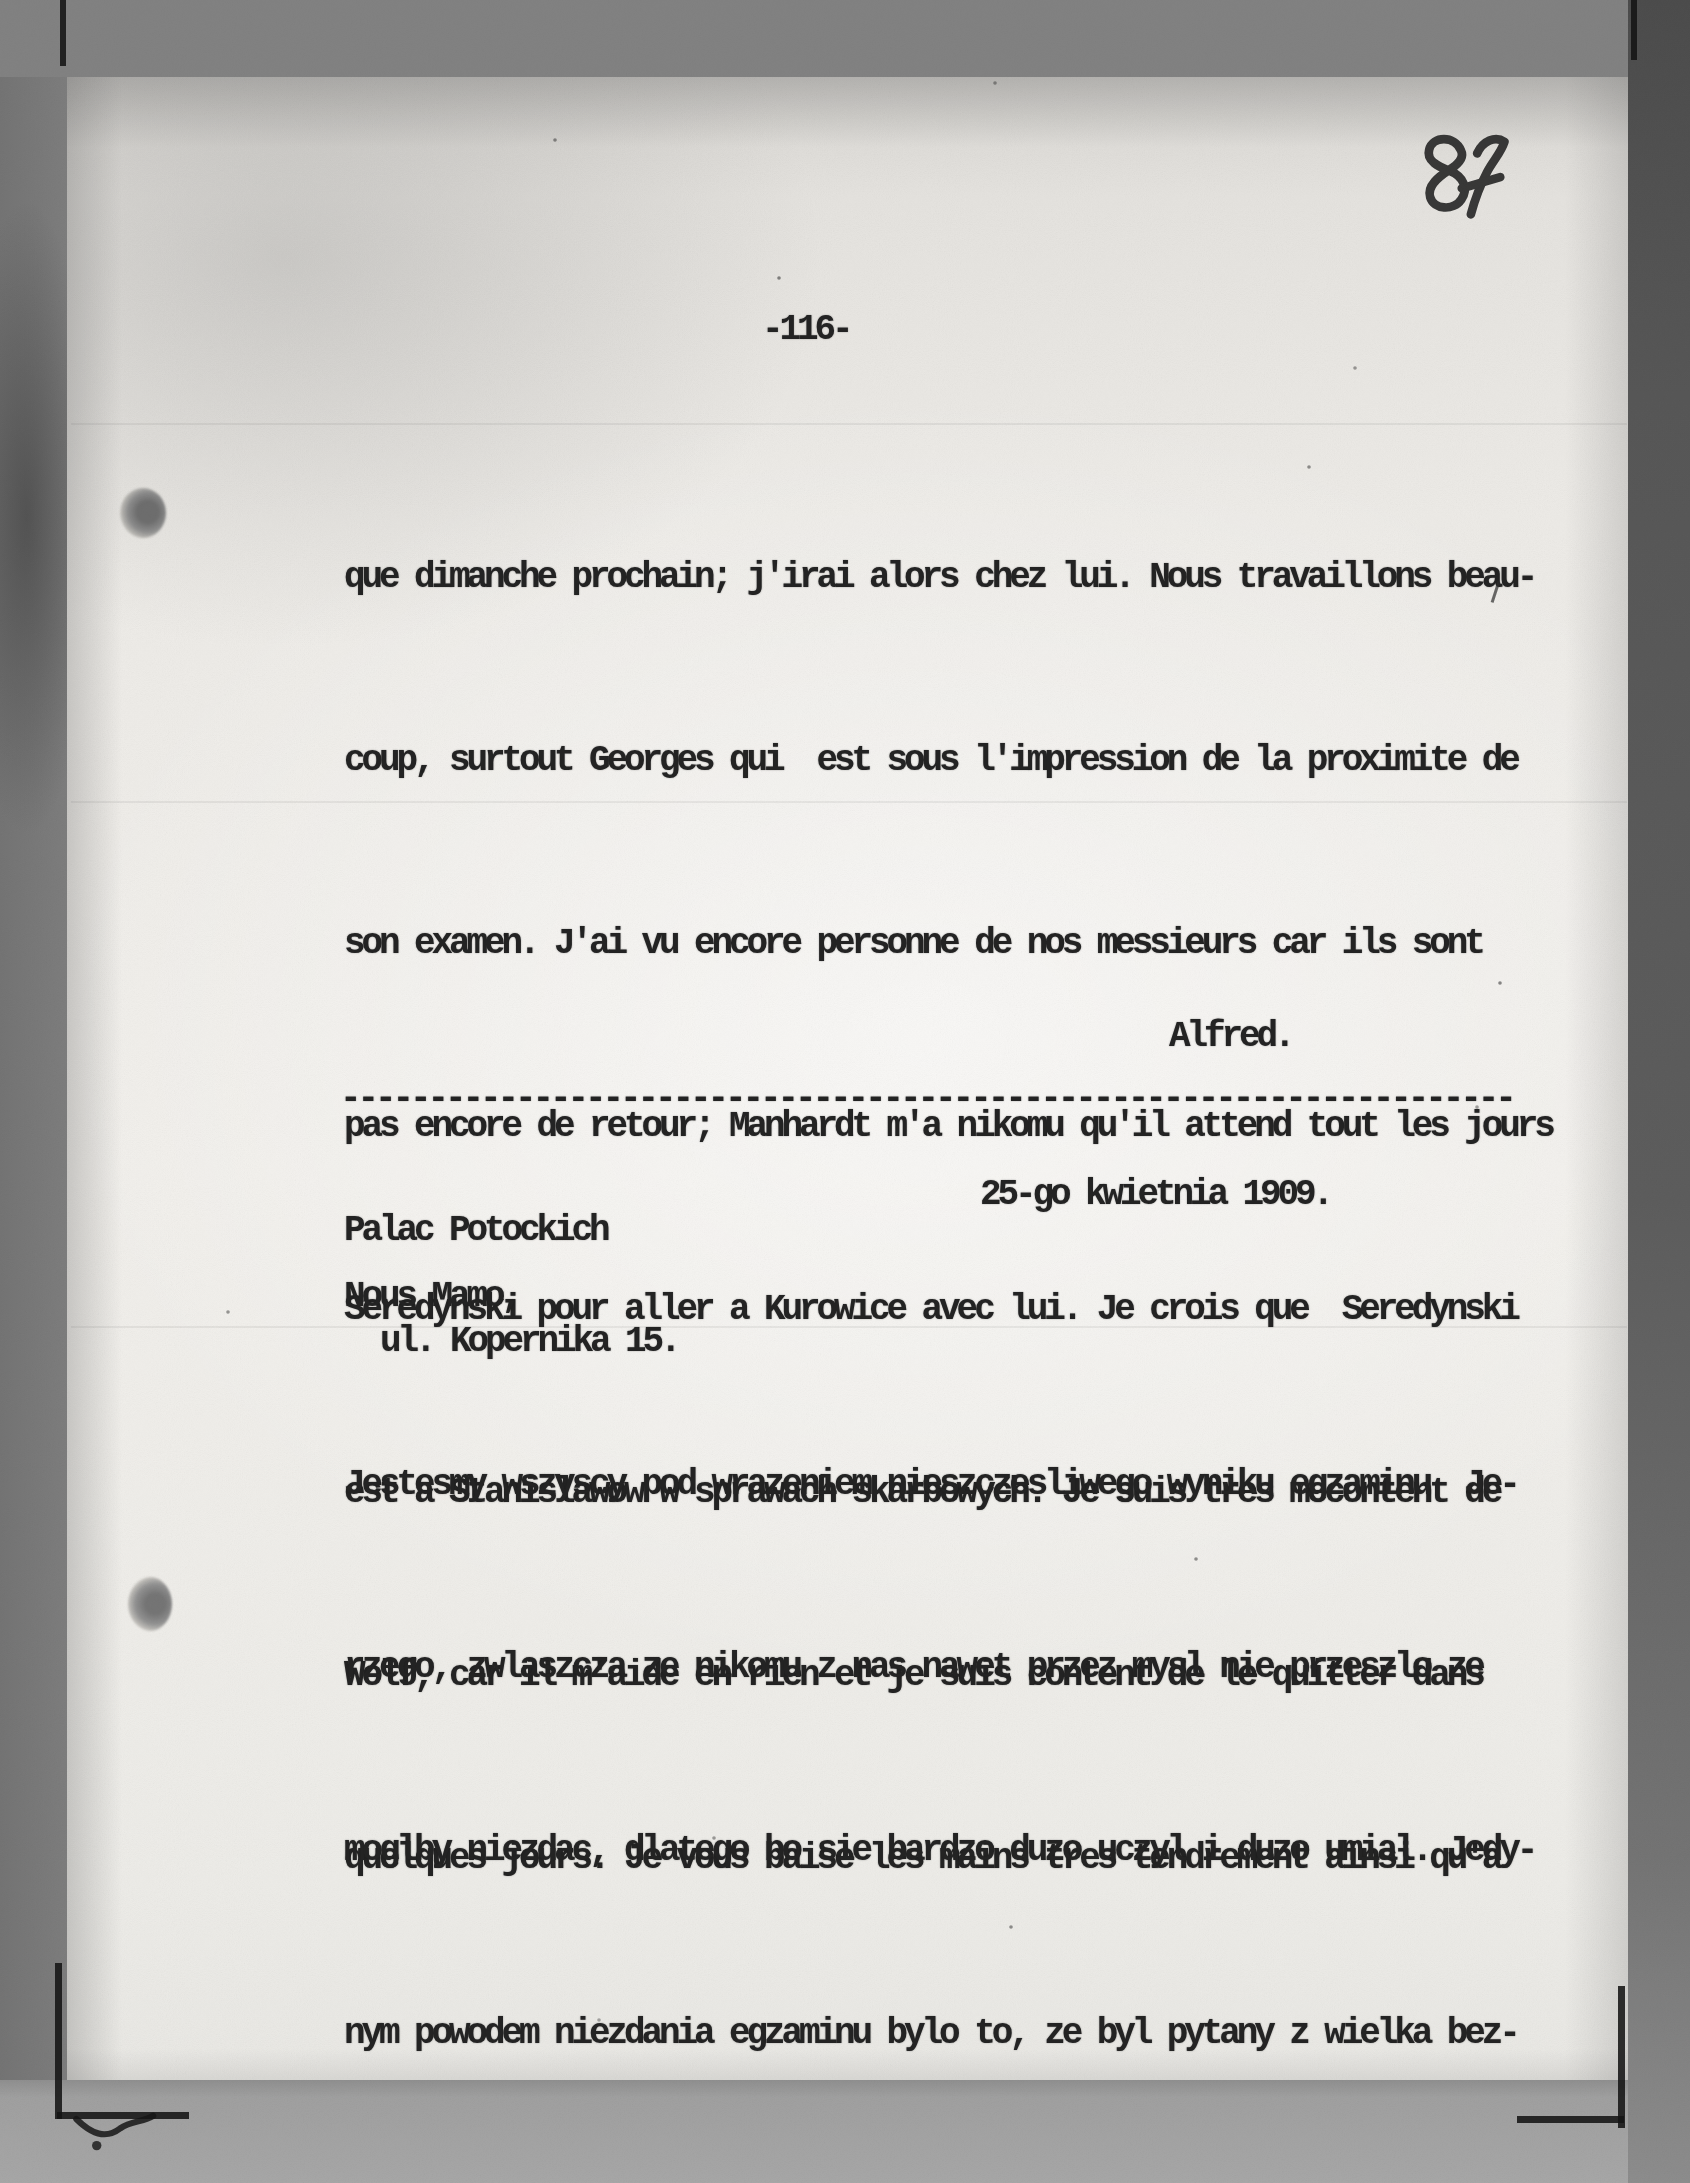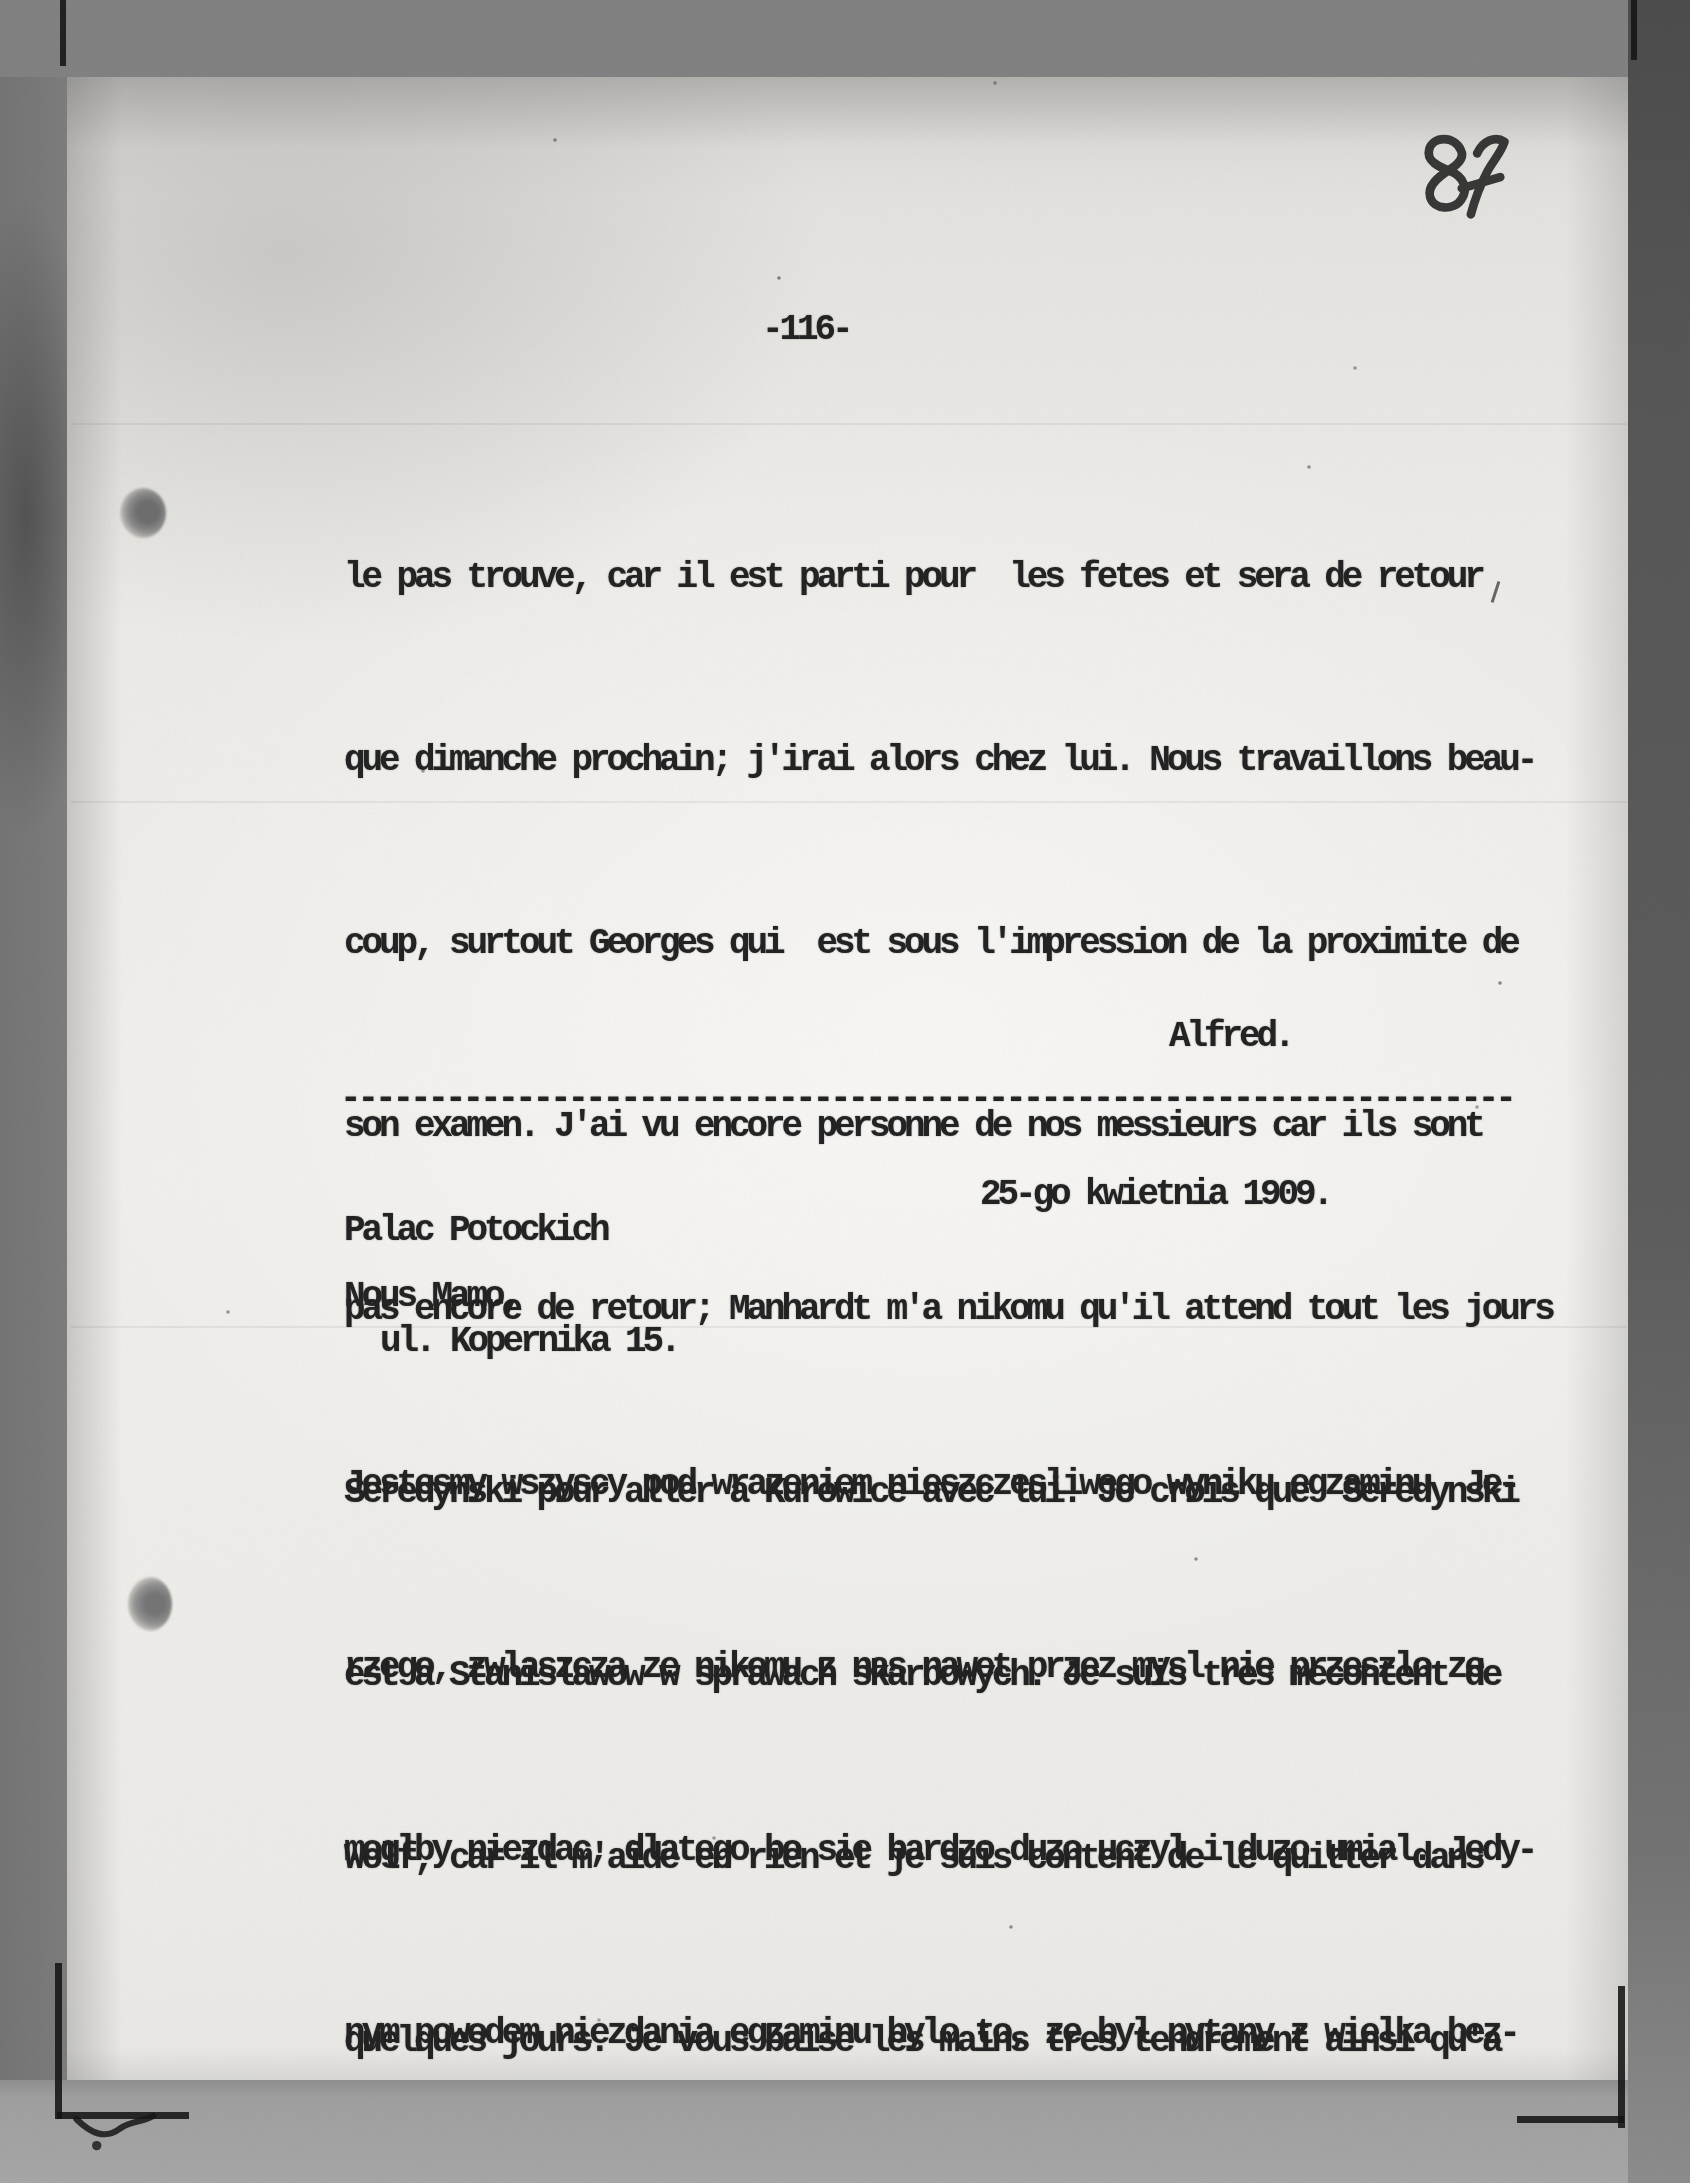--- a/index.html
+++ b/index.html
@@ -125,21 +125,20 @@
   <g fill="none" stroke="#262626" stroke-width="11" stroke-linecap="round" stroke-linejoin="round" opacity="0.9" transform="rotate(-6 85 80)">
     <path d="M64 36 C58 16 30 14 24 31 C18 46 37 55 48 61 C63 69 69 85 58 98 C46 112 22 107 19 91 C16 76 33 66 47 59 C61 52 67 44 64 36"></path>
     <path d="M84 42 C93 27 109 22 120 31 C114 45 103 53 94 67 C84 82 75 100 68 118"></path>
     <path d="M60 84 L110 75"></path>
   </g>
 </svg>
 
 <div class="t page-num">-116-</div>
 
 <div class="t lines fr">
-  <div>le pas trouve, car il est parti pour  les fetes et sera de retour</div>
   <div>que dimanche prochain; j'irai alors chez lui. Nous travaillons beau-</div>
   <div>coup, surtout Georges qui  est sous l'impression de la proximite de</div>
   <div>son examen. J'ai vu encore personne de nos messieurs car ils sont</div>
   <div>pas encore de retour; Manhardt m'a nikomu qu'il attend tout les jours</div>
   <div>Seredynski pour aller a Kurowice avec lui. Je crois que  Seredynski</div>
   <div>est a Stanislawow w sprawach skarbowych. Je suis tres mecontent de</div>
   <div>Wolf, car il m'aide en rien et je suis content de le quitter dans</div>
   <div>quelques jours. Je vous baise les mains tres tendrement ainsi qu'a</div>
   
 </div>

